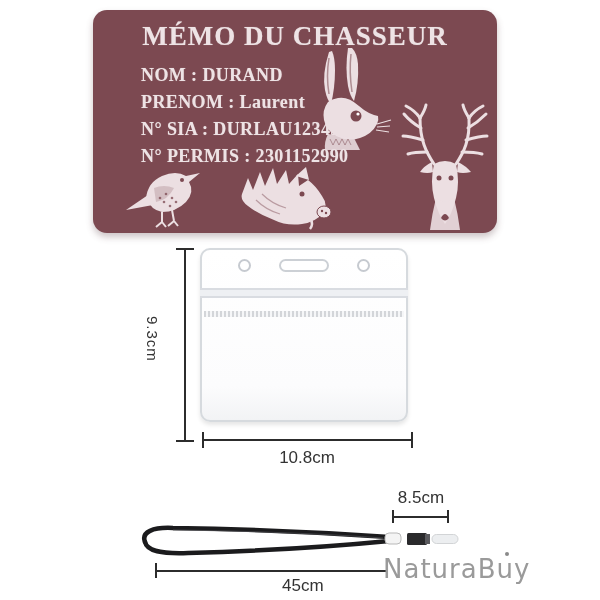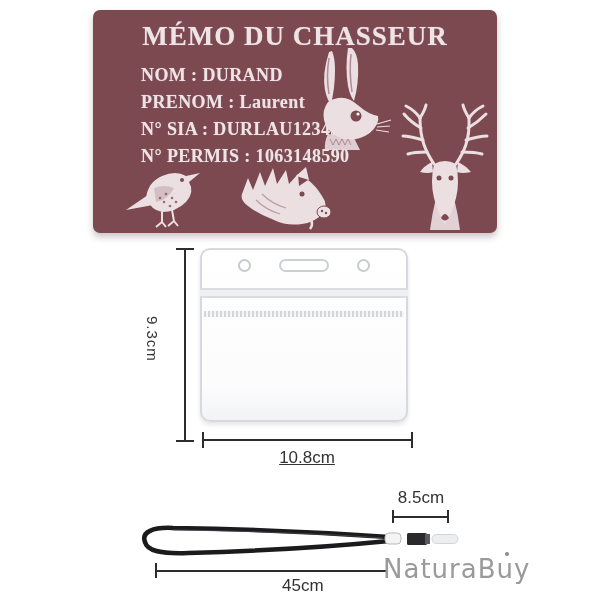--- a/index.html
+++ b/index.html
@@ -8,21 +8,21 @@
     --holder-border:#d6dade;
     --dim-line:#2c2c2c;
     --watermark:#9a9a9a;
   }
   *{margin:0;padding:0;box-sizing:border-box;}
   body{width:600px;height:600px;background:#fff;font-family:"Liberation Sans",sans-serif;}
   .stage{position:relative;width:600px;height:600px;background:#fff;overflow:hidden;}
 
   
   .card{position:absolute;left:93px;top:10px;width:404px;height:223px;
-        background:var(--card-bg);border-radius:7px;
+        background:var(--card-bg);border-radius:14px;
         box-shadow:0 4px 7px rgba(90,60,65,.30);}
   .card-title{position:absolute;top:11px;left:0;width:100%;text-align:center;
         font-family:"Liberation Serif",serif;font-weight:bold;font-size:27px;
         letter-spacing:1px;color:var(--card-text);
         text-shadow:0 0 1px rgba(255,255,255,.4);}
   .card-fields{position:absolute;left:32px;top:52px;
         font-family:"Liberation Serif",serif;font-weight:bold;color:var(--card-text);}
   .card-field{font-size:18px;line-height:27px;letter-spacing:.4px;white-space:nowrap;
         text-shadow:0 0 1px rgba(255,255,255,.35);margin-left:16px;}
   .ill{position:absolute;}
@@ -56,21 +56,21 @@
   .dim-h108-cap-l{left:202px;top:432px;width:2px;height:16px;}
   .dim-h108-cap-r{left:411px;top:432px;width:2px;height:16px;}
   .dim-h85{left:392px;top:516px;width:57px;height:2px;}
   .dim-h85-cap-l{left:392px;top:510px;width:2px;height:13px;}
   .dim-h85-cap-r{left:447px;top:510px;width:2px;height:13px;}
   .dim-h45{left:156px;top:570px;width:230px;height:2px;}
   .dim-h45-cap-l{left:155px;top:563px;width:2px;height:15px;}
 
   .dim-label{position:absolute;color:#333;font-size:17px;}
   .label-93{left:144px;top:316px;writing-mode:vertical-rl;font-size:15px;letter-spacing:1px;}
-  .label-108{left:262px;top:448px;width:90px;text-align:center;text-decoration:underline;}
+  .label-108{left:262px;top:448px;width:90px;text-align:center;}
   .label-85{left:388px;top:488px;width:66px;text-align:center;}
   .label-45{left:282px;top:576px;width:70px;text-align:left;}
 
   
   .lanyard{position:absolute;left:133px;top:520px;width:330px;height:42px;}
   .lanyard svg{width:100%;height:100%;display:block;}
 
   
   .watermark{position:absolute;left:383px;top:554px;font-size:26px;letter-spacing:1px;
         color:var(--watermark);font-family:"DejaVu Sans",sans-serif;text-align:right;}
@@ -81,21 +81,21 @@
 <body>
 
 <div class="stage">
 
   <div class="card">
     <div class="card-title">MÉMO DU CHASSEUR</div>
     <div class="card-fields">
       <div class="card-field">NOM : DURAND</div>
       <div class="card-field">PRENOM : Laurent</div>
       <div class="card-field">N° SIA : DURLAU123456</div>
-      <div class="card-field">N° PERMIS : 1063148590</div>
+      <div class="card-field">N° PERMIS : 2301152990</div>
     </div>
 
     <div class="ill ill-hare">
       <svg viewBox="0 0 95 104">
         <g fill="#ecdfe2">
           <path d="M31 6 Q24 28 27 44 Q29 54 33 58 Q37 42 37 24 Q37 12 34 5 Z"></path>
           <path d="M50 2 Q47 22 50 40 Q52 50 56 55 Q61 38 60 18 Q59 7 54 2 Z"></path>
           <path d="M30 56 Q24 64 26 74 Q28 84 38 90 Q50 96 62 92 Q74 88 79 78 Q81 74 80 70 Q70 68 61 60 Q50 50 40 52 Q34 53 30 56 Z"></path>
           <path d="M30 88 Q26 96 27 104 L62 104 Q58 96 56 92 Z" opacity=".88"></path>
         </g>

